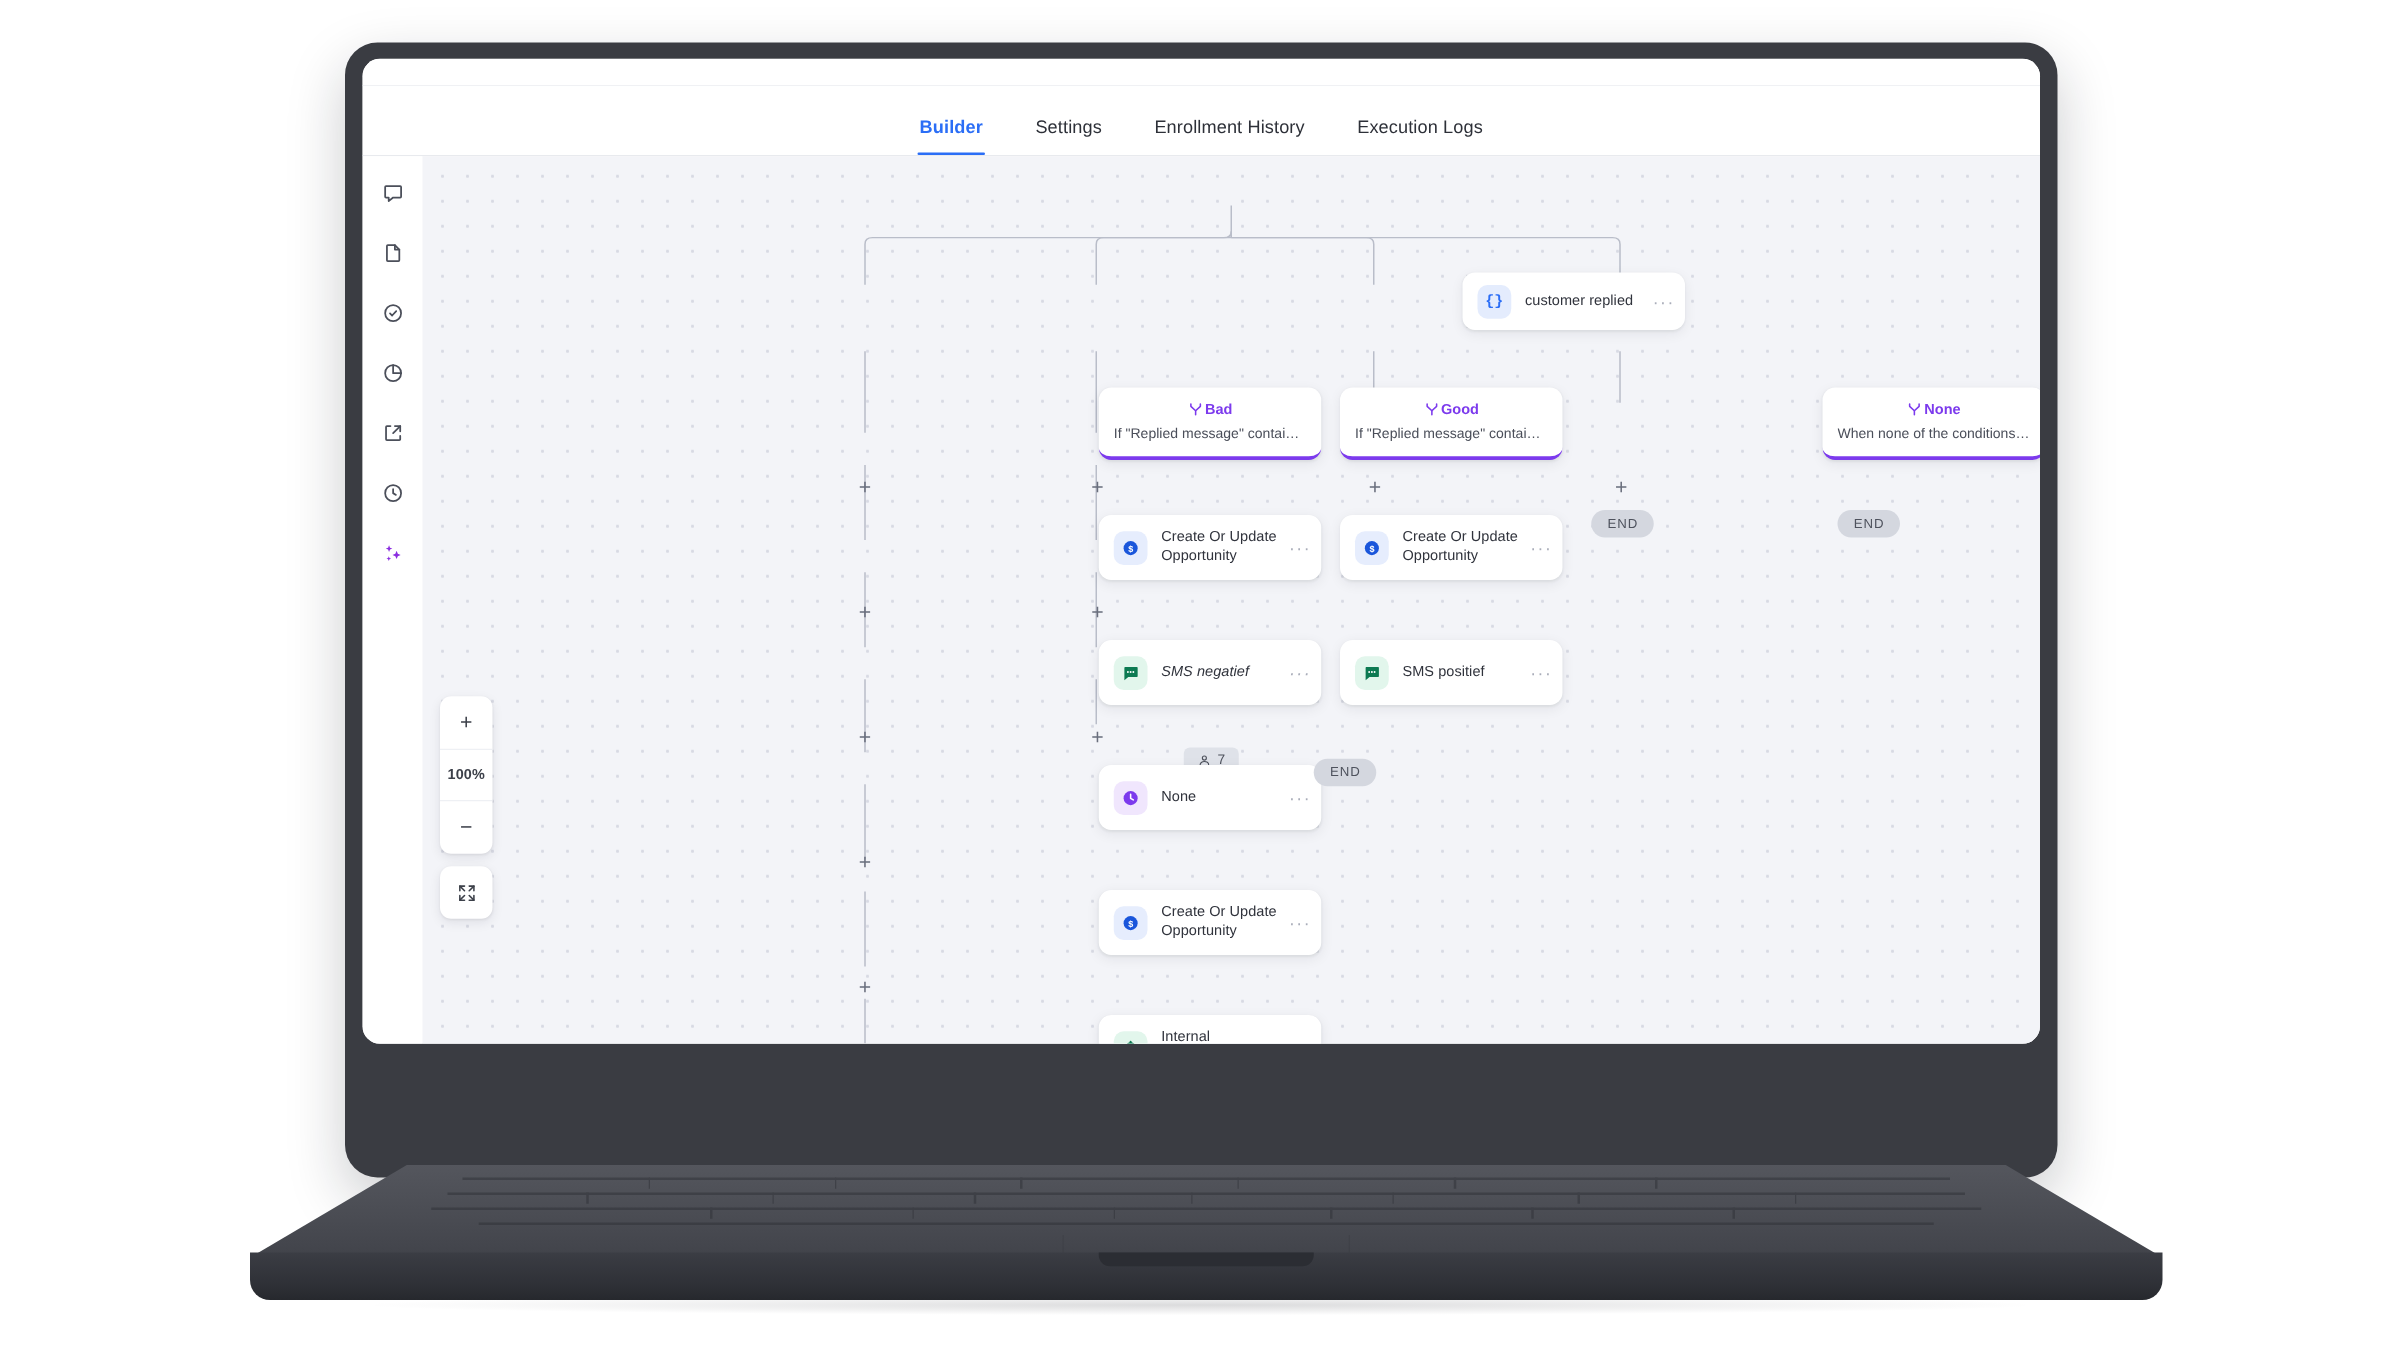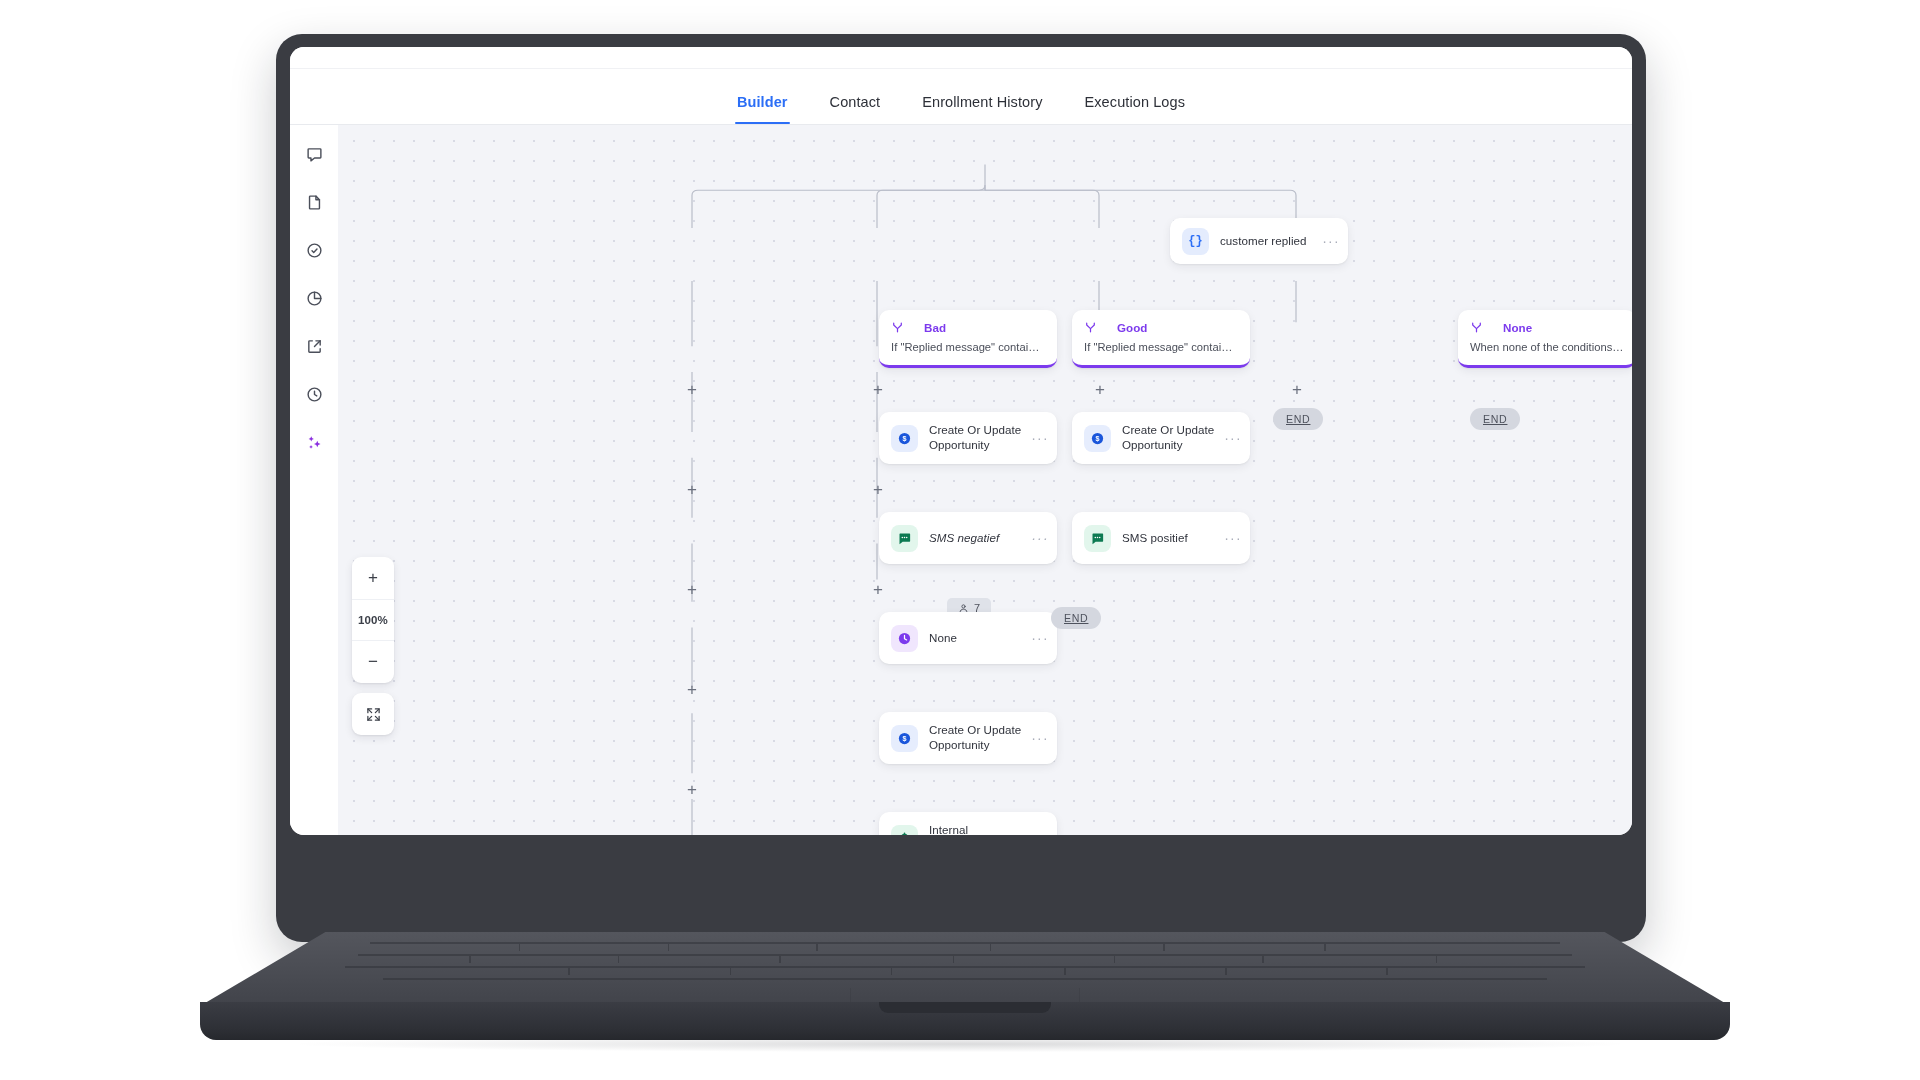--- a/index.html
+++ b/index.html
@@ -159,42 +159,42 @@
 
   
   .branch {
     position: absolute; background: #fff; border-radius: 10px;
     box-shadow: 0 1px 2px rgba(23,26,40,.06), 0 3px 10px rgba(23,26,40,.07);
     border-bottom: 3.5px solid #7c3aed;
     padding: 11px 12px 12px;
     text-align: center; cursor: pointer;
   }
   .branch-head {
-    display: flex; align-items: center; gap: 20px;
+    display: flex; align-items: center; justify-content: center; gap: 1px;
     color: #7c3aed; font-size: 11.6px; font-weight: 700; letter-spacing: .05px;
   }
   .branch-head svg { width: 13px; height: 13px; display: block; }
   .branch-sub {
     margin-top: 7px; font-size: 11.2px; color: #4a4e59;
     white-space: nowrap; overflow: hidden; text-overflow: ellipsis;
     letter-spacing: .02px;
   }
 
   
   .plus {
     position: absolute; width: 16px; height: 16px;
     color: #6a6f7d; cursor: pointer;
     display: flex; align-items: center; justify-content: center;
     font-size: 17px; line-height: 1; font-weight: 400;
   }
   
   .end-pill {
     position: absolute; background: #d4d7df; color: #4e525d;
     font-size: 10.6px; letter-spacing: .7px;
-    padding: 5px 13px; border-radius: 11px; cursor: pointer; text-decoration: underline;
+    padding: 5px 13px; border-radius: 11px; cursor: pointer;
   }
   
   .count-badge {
     position: absolute; background: #dfe2e9; color: #4e525d;
     font-size: 11px; padding: 4px 11px; border-radius: 5px 5px 0 0;
     display: flex; align-items: center; gap: 5px; cursor: pointer;
   }
   .count-badge svg { width: 11px; height: 11px; display: block; }
 
   
@@ -224,21 +224,21 @@
 
   <div class="lid">
     <div class="lid-inner">
 
       <div class="app">
 
         <div class="topbar"></div>
 
         <div class="tabbar">
           <div class="tab active">Builder</div>
-          <div class="tab">Contact</div>
+          <div class="tab">Settings</div>
           <div class="tab">Enrollment History</div>
           <div class="tab">Execution Logs</div>
         </div>
 
         <div class="body">
 
           <div class="rail">
             <div class="rail-btn">
               <span>
                 <svg viewBox="0 0 24 24" fill="none" stroke="currentColor" stroke-width="2" stroke-linecap="round" stroke-linejoin="round">

